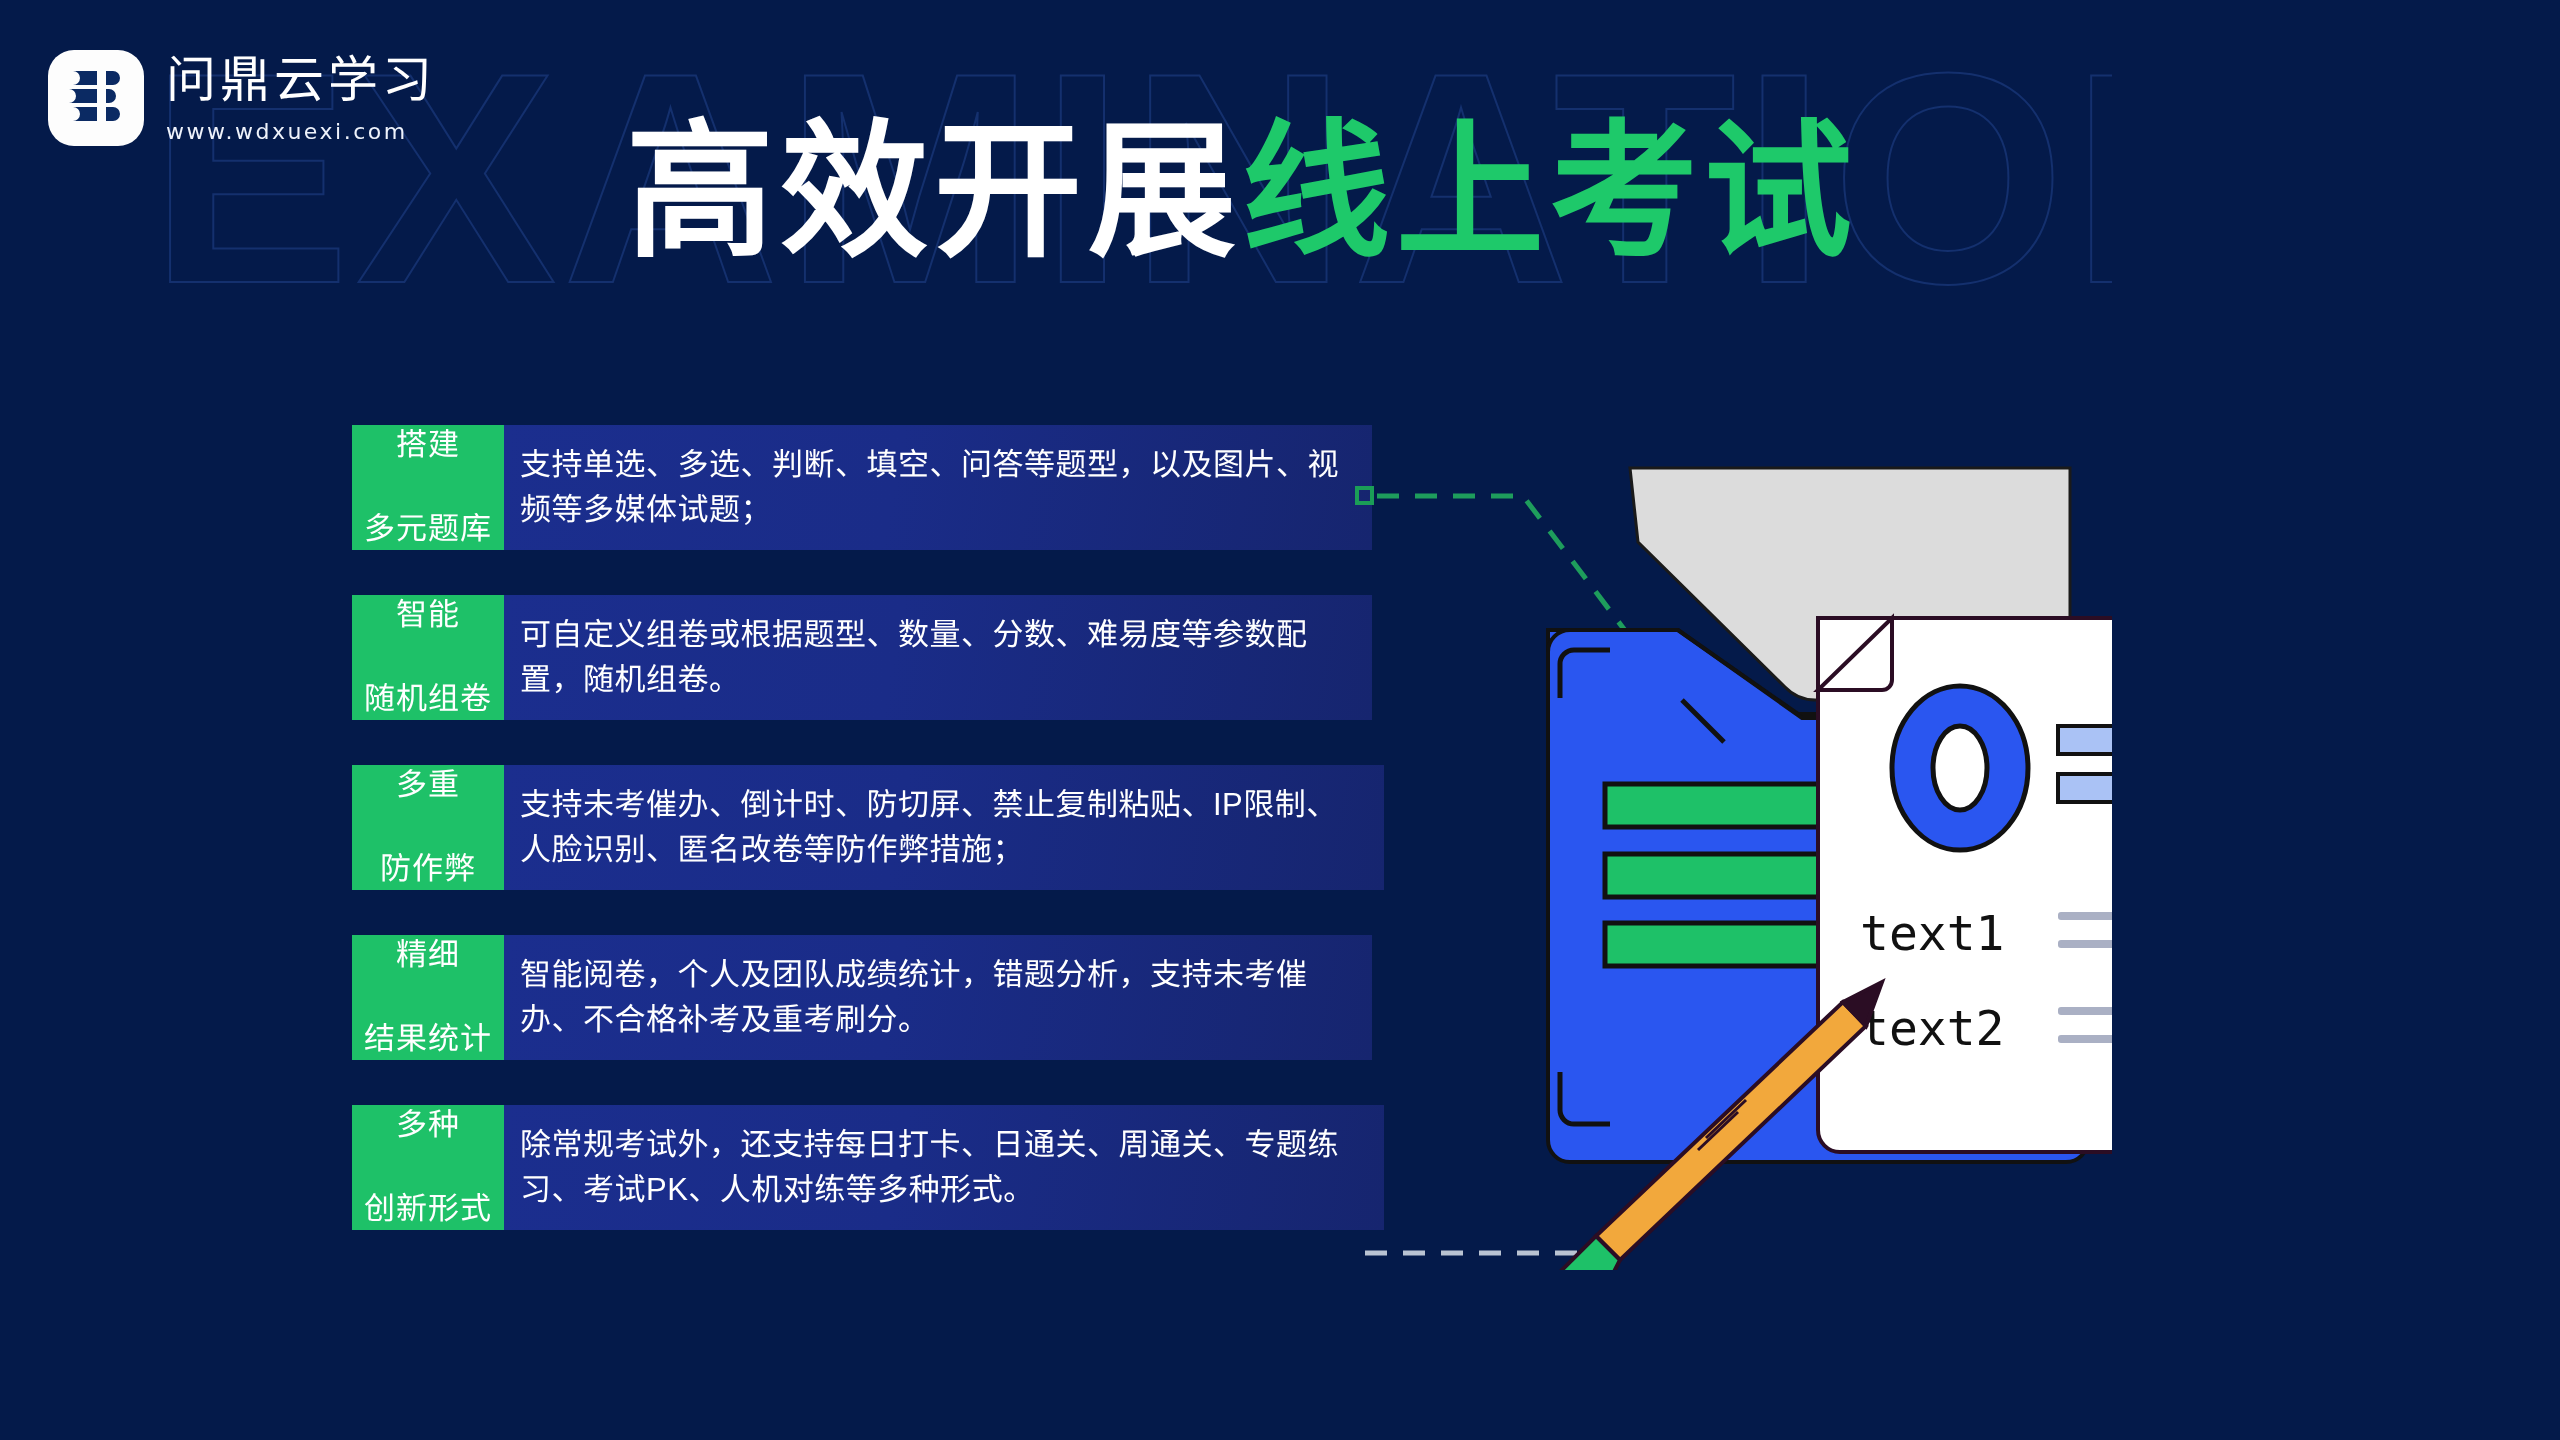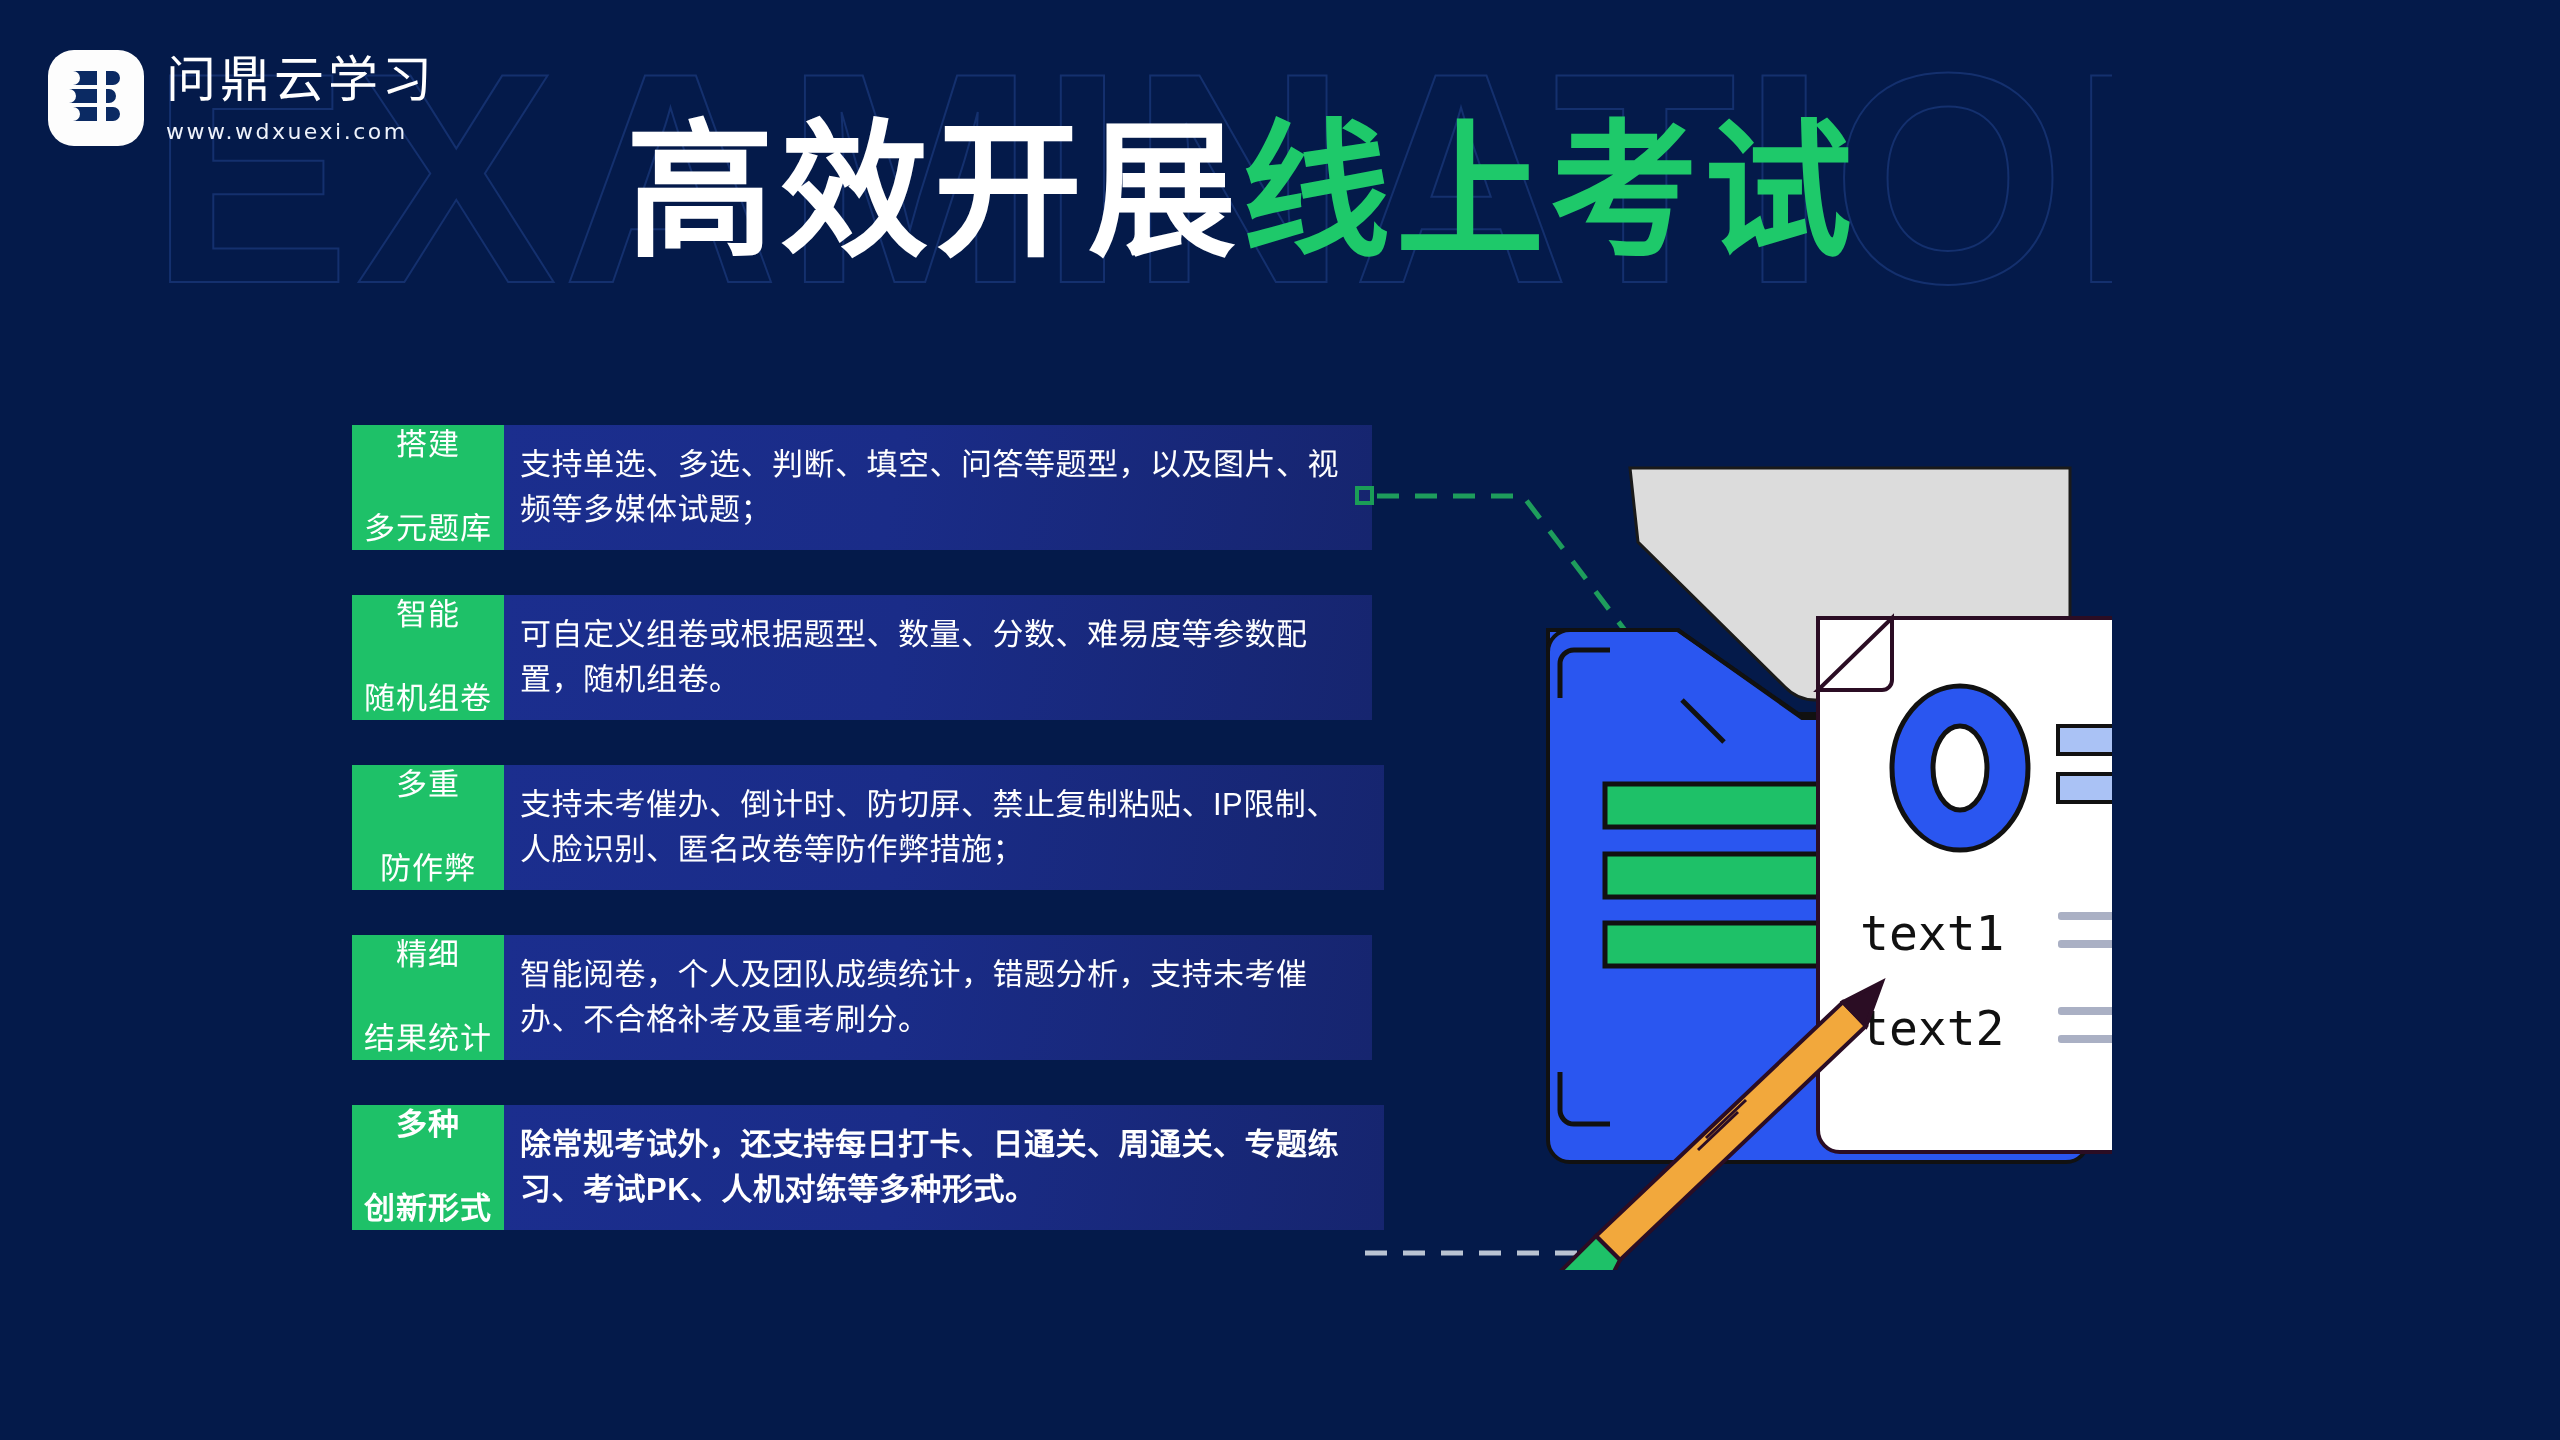--- a/index.html
+++ b/index.html
@@ -44,21 +44,21 @@
     position:absolute; left:610px; top:118px;
     font-size:148px; font-weight:800; letter-spacing:6px;
     line-height:1; white-space:nowrap;margin-left:16px;
   }
   #headline .w { color:#ffffff; }
   #headline .g { color:#1ec96a; }
 
   
   #features { position:absolute; left:352px; top:425px; width:1020px; }
   .feature-row { display:flex; align-items:stretch; margin-bottom:45px; height:125px; }
-  .feature-row:last-child { margin-bottom:16px;font-weight:bold; }
+  .feature-row:last-child { margin-bottom:16px; }
   .feature-tag {
     width:152px; flex:0 0 152px;
     background:#1ec168;
     display:flex; flex-direction:column; align-items:center; justify-content:space-between;
     color:#ffffff; font-size:31px; line-height:1.32; letter-spacing:1px;
     z-index:2;
   }
   .feature-tag span { display:block; white-space:nowrap; }
   .feature-body {
     flex:1 1 auto;

